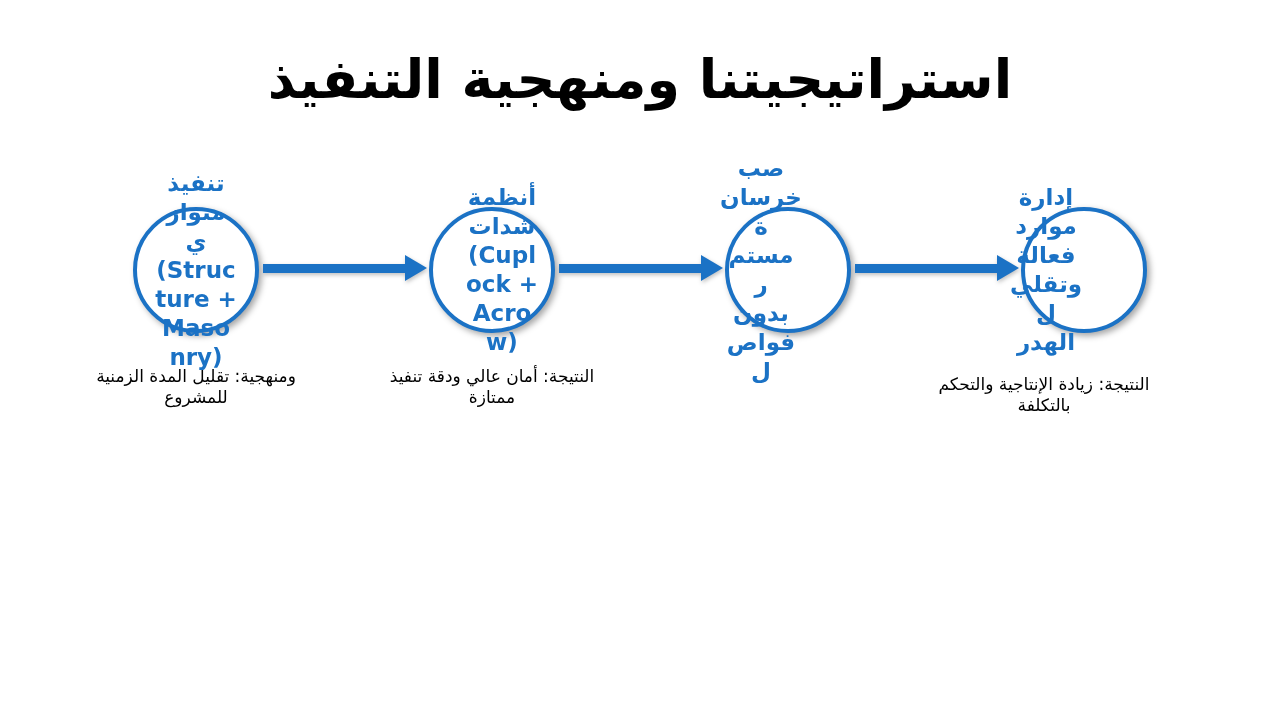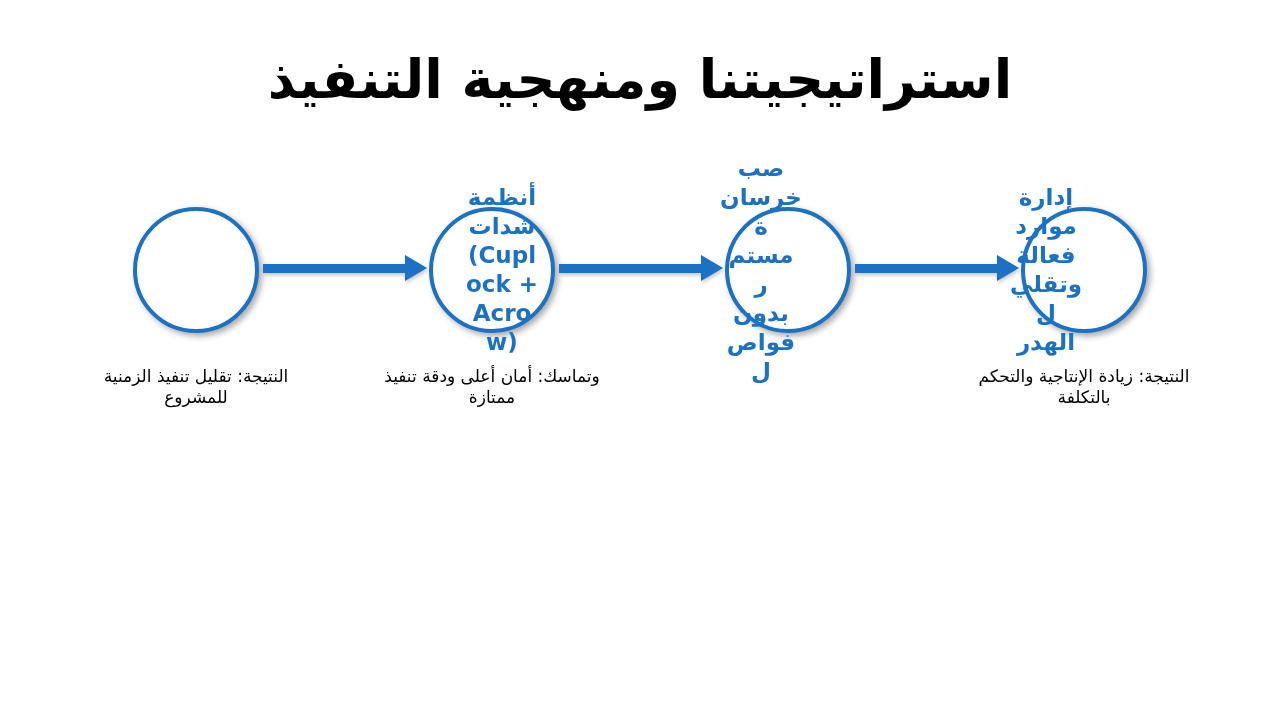--- a/index.html
+++ b/index.html
@@ -65,21 +65,21 @@
     text-align: center;
     white-space: pre-line;
     font-size: 17px;
     line-height: 21px;
     color: #000000;
     z-index: 2;
   }
   .step-result.r1 { left: 66px; }
   .step-result.r2 { left: 362px; }
   .step-result.r3 { left: 658px; }
-  .step-result.r4 { left: 954px; }
+  .step-result.r4 { left: 914px; margin-top: 8px; }
   .arrow {
     position: absolute;
     z-index: 2;
     filter: drop-shadow(1px 2px 2px rgba(0,0,0,0.25));
   }
   .arrow .shaft {
     position: absolute;
     top: 0; left: 0;
     height: 9px;
     background: var(--accent, #1B72C5);
@@ -99,36 +99,43 @@
   .arrow .head  { left: 142px; }
 </style>
 </head>
 <body>
 
 <div class="slide">
 
   <div class="slide-title">استراتيجيتنا ومنهجية التنفيذ</div>
 
   <div class="circle c1"></div>
-  <div class="step-result r1">النتيجة: تقليل تنفيذ الزمنية
+  <div class="step-label l1">تنفيذ
+متواز
+ي
+(Struc
+ture +
+Maso
+nry)</div>
+  <div class="step-result r1">ومنهجية: تقليل المدة الزمنية
 للمشروع</div>
 
   <div class="arrow a1">
     <div class="shaft"></div>
     <div class="head"></div>
   </div>
 
   <div class="circle c2"></div>
   <div class="step-label l2">أنظمة
 شدات
 (Cupl
 ock +
 Acro
 w)</div>
-  <div class="step-result r2">وتماسك: أمان أعلى ودقة تنفيذ
+  <div class="step-result r2">النتيجة: أمان عالي ودقة تنفيذ
 ممتازة</div>
 
   <div class="arrow a2">
     <div class="shaft"></div>
     <div class="head"></div>
   </div>
 
   <div class="circle c3"></div>
   <div class="step-label l3">صب
 خرسان

